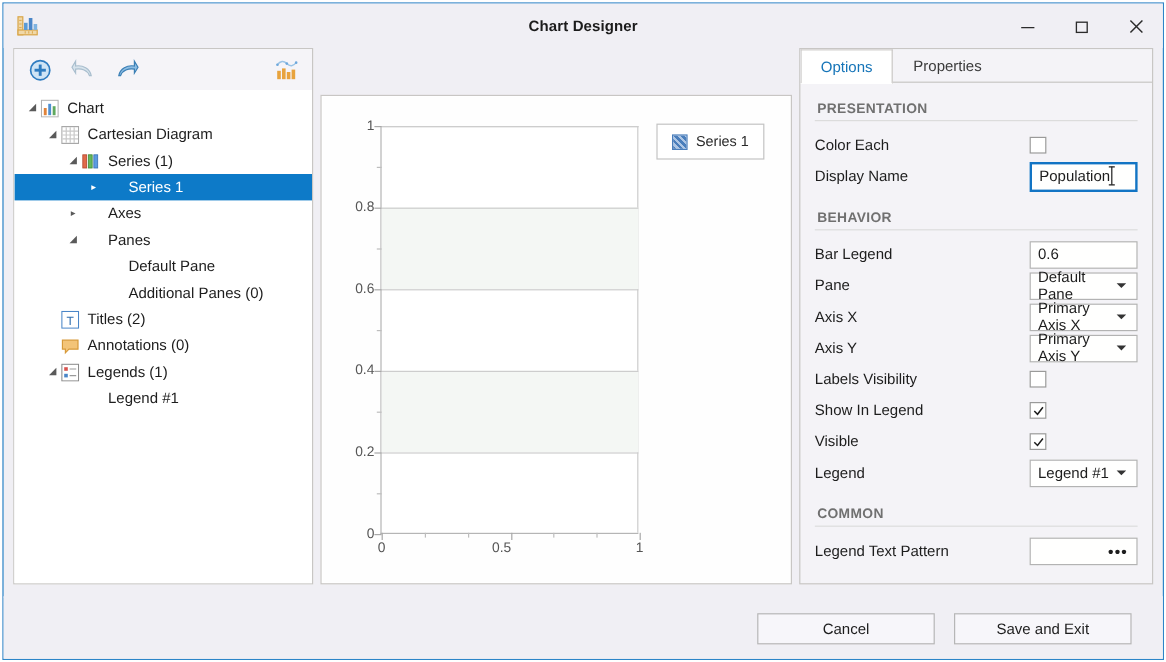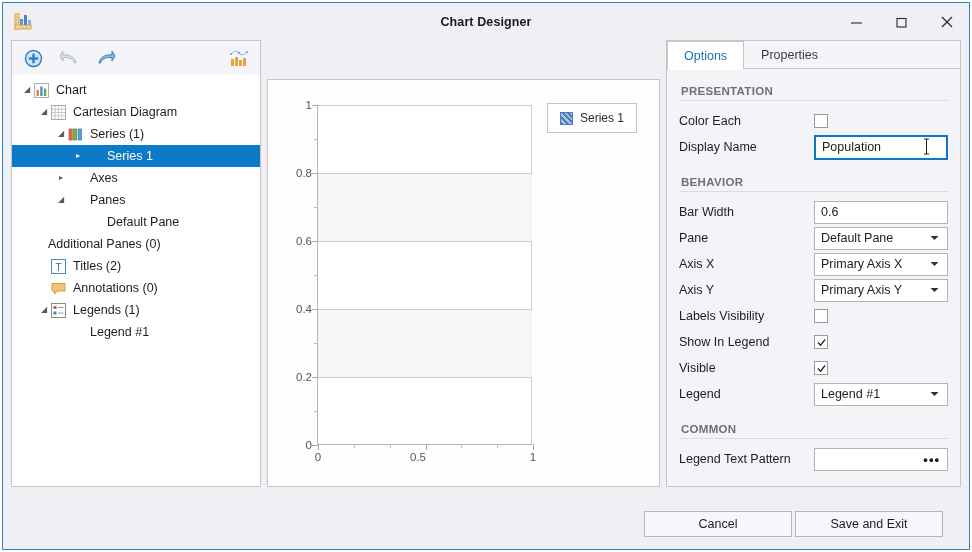--- a/index.html
+++ b/index.html
@@ -147,21 +147,21 @@
     margin-bottom: -1px; height: 29px;
   }
   #options-body { flex: 1 1 auto; padding: 10px 12px 0 12px; overflow: hidden; }
   .section-head {
     font-size: 11.5px; color: #707070; letter-spacing: .3px;
     margin: 6px 0 3px 2px;
     font-weight: bold;
   }
   .section-rule { height: 1px; background: #dcdcdc; margin-bottom: 7px; }
   .opt-row {
-    display: flex; align-items: center; height: 26px; margin-bottom: 0px;
+    display: flex; align-items: center; height: 26px; margin-bottom: 0px; gap: 44px;
   }
   .opt-label {
     width: 135px; flex: 0 0 135px;
     font-size: 12.5px; color: #1d1d1d;
   }
   .opt-ctrl { flex: 1 1 auto; position: relative; }
   .txtfield {
     height: 23px; background: #fffffe;
     border: 1px solid #b3b3b3;
     font-size: 12.5px; color: #1d1d1d;
@@ -189,21 +189,21 @@
     height: 23px; background: #fffffe; border: 1px solid #b3b3b3;
     display: flex; align-items: center; justify-content: flex-end;
     padding-right: 7px; font-size: 13px; color: #1d1d1d;
     letter-spacing: 1px; font-weight: bold;
   }
   
   #footer {
     height: 52px; flex: 0 0 52px;
     background: #f0eff4;
     display: flex; align-items: center; justify-content: flex-end;
-    padding-right: 26px; gap: 3px;
+    padding-right: 26px; gap: 16px;
     border-top: 1px solid #f0eff4;
   }
   .footbtn {
     width: 148px; height: 26px;
     background: #f7f6fa; border: 1px solid #b6b6b6;
     font-size: 12.5px; color: #1d1d1d;
     display: flex; align-items: center; justify-content: center;
   }
 </style>
 </head>
@@ -335,21 +335,21 @@
           <div class="tnode" style="padding-left: 42px;">
             <span class="arrow">◢</span>
             <span class="ticon"></span>
             <span class="tlabel">Panes</span>
           </div>
           <div class="tnode" style="padding-left: 59px;">
             <span class="arrow"></span>
             <span class="ticon"></span>
             <span class="tlabel">Default Pane</span>
           </div>
-          <div class="tnode" style="">
+          <div class="tnode" style="padding-left: 59px;">
             <span class="arrow"></span>
             <span class="ticon"></span>
             <span class="tlabel">Additional Panes (0)</span>
           </div>
           <div class="tnode" style="padding-left: 25px;">
             <span class="arrow"></span>
             <span class="ticon">
               <svg width="15" height="15" viewBox="0 0 15 15">
                 <rect x="0.5" y="0.5" width="14" height="14" fill="#fff" stroke="#4a86c8"></rect>
                 <text x="7.5" y="11.5" font-size="10" font-family="Liberation Sans" text-anchor="middle" fill="#2f6eb0">T</text>
@@ -466,21 +466,21 @@
                   <line x1="3.5" y1="1" x2="3.5" y2="16" stroke="#1d1d1d" stroke-width="1"></line>
                   <line x1="1" y1="1" x2="6" y2="1" stroke="#1d1d1d" stroke-width="1"></line>
                   <line x1="1" y1="16" x2="6" y2="16" stroke="#1d1d1d" stroke-width="1"></line>
                 </svg></span>
             </div>
           </div>
           <div style="height: 10px;"></div>
           <div class="section-head">BEHAVIOR</div>
           <div class="section-rule"></div>
           <div class="opt-row">
-            <div class="opt-label">Bar Width</div>
+            <div class="opt-label">Bar Legend</div>
             <div class="opt-ctrl">
               <div class="txtfield">
                 <span>0.6</span>
               </div>
             </div>
           </div>
           <div class="opt-row">
             <div class="opt-label">Pane</div>
             <div class="opt-ctrl">
               <div class="combo">

